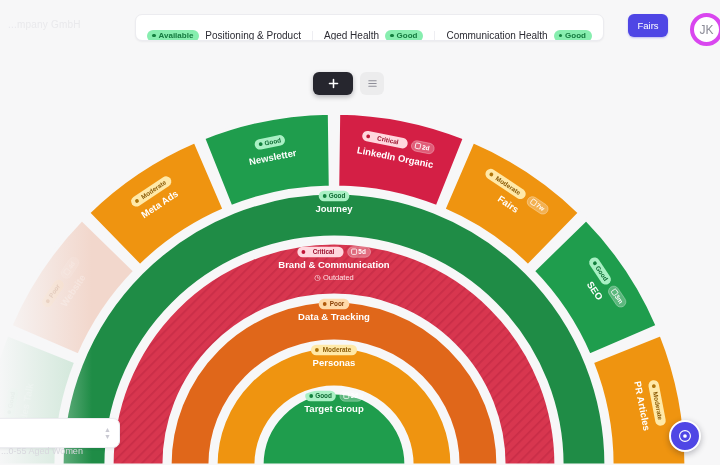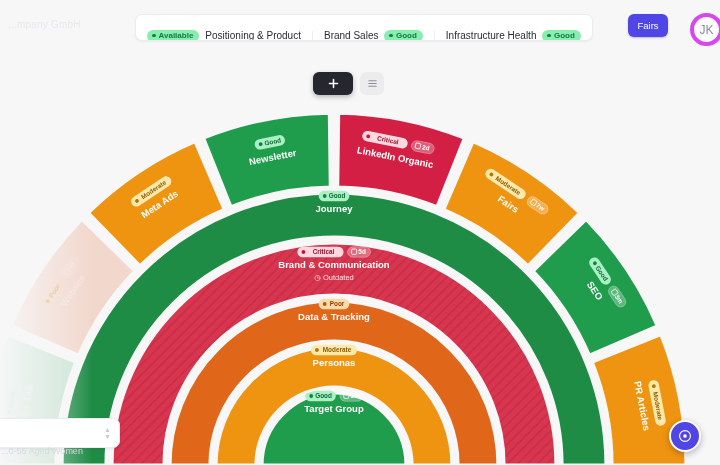--- a/index.html
+++ b/index.html
@@ -293,29 +293,29 @@
   <div id="status-group">
     <div class="status-cell">
       <span class="pill">
         <span class="dot"></span>
         <span>Available</span>
       </span>
       <span class="lbl">Positioning &amp; Product</span>
     </div>
 
     <div class="status-cell">
-      <span class="lbl">Brand Sales</span>
+      <span class="lbl">Aged Health</span>
       <span class="pill">
         <span class="dot"></span>
         <span>Good</span>
       </span>
     </div>
 
     <div class="status-cell">
-      <span class="lbl">Infrastructure Health</span>
+      <span class="lbl">Communication Health</span>
       <span class="pill">
         <span class="dot"></span>
         <span>Good</span>
       </span>
     </div>
   </div>
 
   <button id="share-button">Fairs</button>
   <div id="avatar">JK</div>
 </div>

